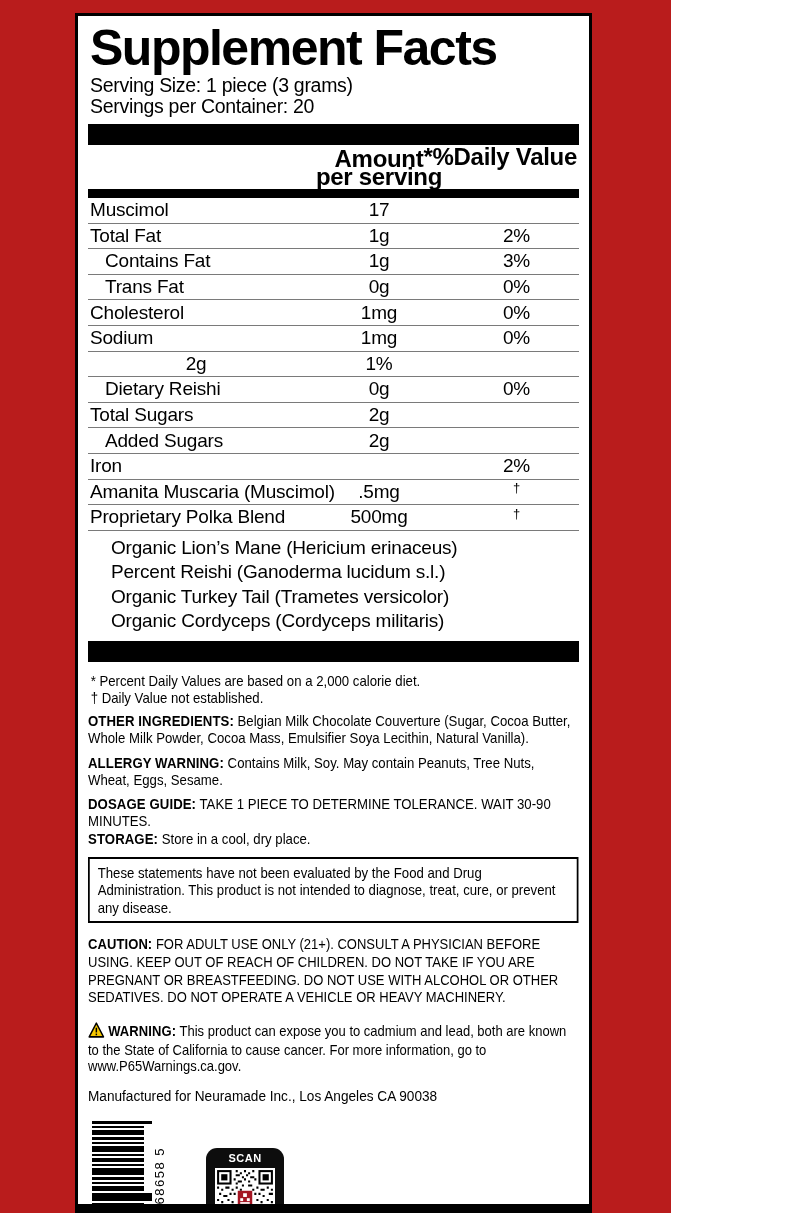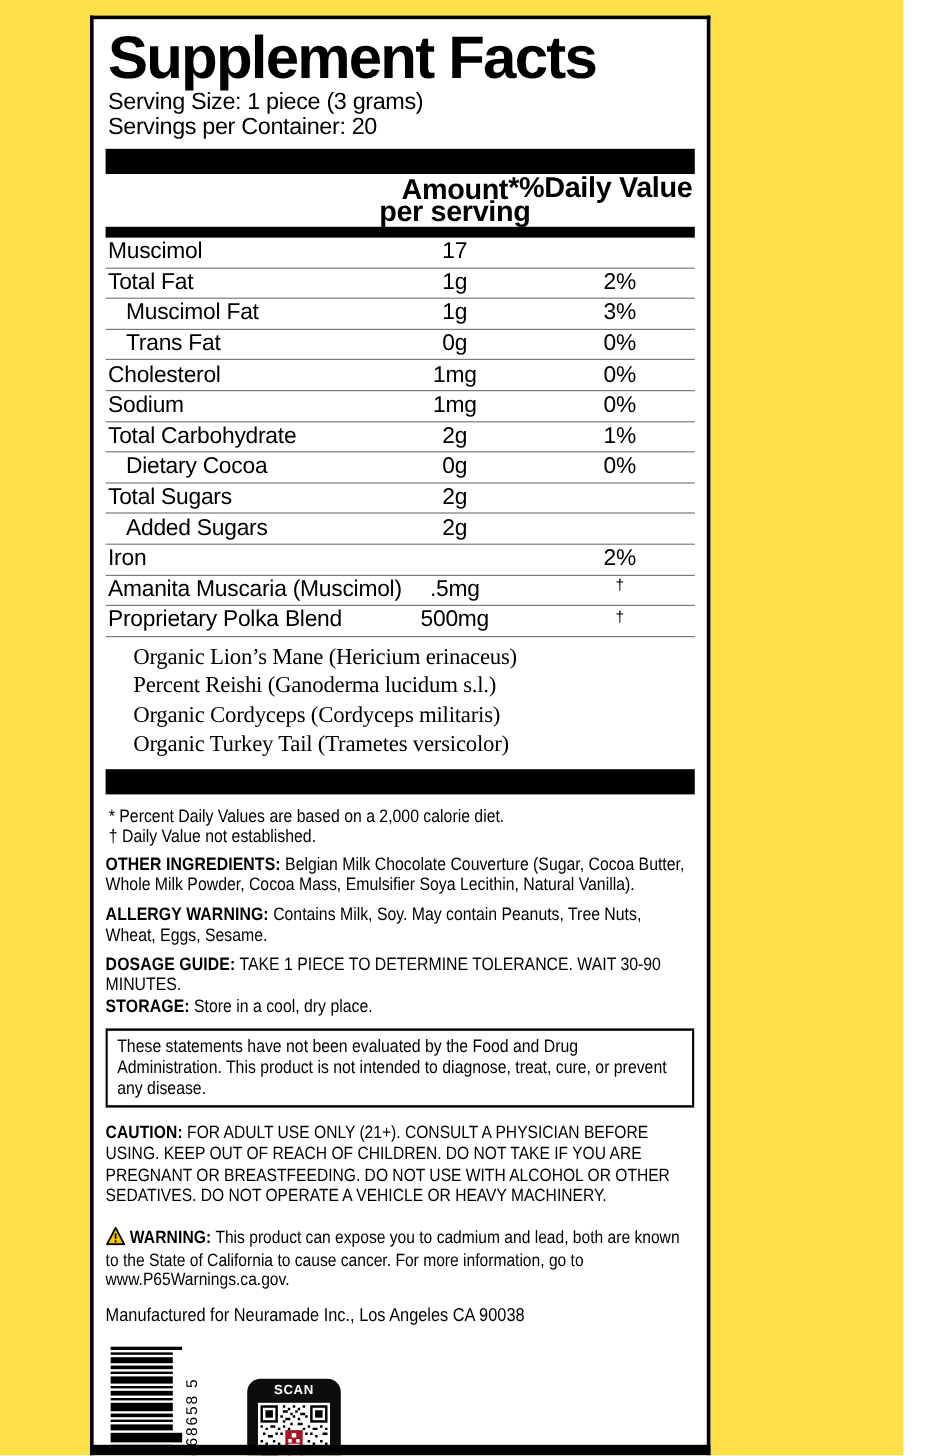--- a/index.html
+++ b/index.html
@@ -1,37 +1,37 @@
 <!DOCTYPE html>
 <html><head>
 <meta charset="utf-8">
 <style>
   html,body{margin:0;padding:0;background:#fff;}
-  .page{position:relative;width:753px;height:1213px;background:#fde047;overflow:hidden;
+  .page{position:relative;width:671px;height:1213px;background:#b91c1c;overflow:hidden;
         font-family:"Liberation Sans",sans-serif;color:#000;}
   .panel{position:absolute;left:75px;top:13px;width:517px;height:1200px;box-sizing:border-box;
          border:3px solid #000;border-bottom:none;padding:0 10px;background:#fff;}
   .title{font-size:50px;font-weight:700;letter-spacing:-1.5px;line-height:52px;margin:6px 0 0 2px;white-space:nowrap;}
   .serv{font-size:19.5px;line-height:20.5px;letter-spacing:-0.3px;margin-left:2px;}
   .serv-wrap{margin-top:1px;}
   .bar{background:#000;}
   .bar-thick{height:21px;margin-top:8px;}
   .bar-thin{height:9px;}
   .bar-mid{height:21px;margin-top:5px;}
   .thead{position:relative;height:44px;font-weight:700;font-size:24px;letter-spacing:-0.3px;}
   .th-amount{position:absolute;left:216px;width:150px;bottom:3px;text-align:center;line-height:18px;}
   .th-dv{position:absolute;right:2px;bottom:18px;}
   .frow{display:grid;grid-template-columns:216px 150px 1fr;align-items:center;height:24.6px;
         border-bottom:1px solid #7a7a7a;font-size:19px;letter-spacing:-0.2px;}
   .frow .nm{padding-left:2px;white-space:nowrap;}
   .frow.ind .nm{padding-left:17px;}
   .frow .amt{text-align:center;}
   .frow .dv{text-align:center;}
   .frow .dv.dag{font-size:13px;position:relative;top:-4px;}
-  .blend{padding:5px 0 3px 23px;font-size:19px;line-height:24.4px;letter-spacing:-0.2px;font-family:Liberation Serif, serif;}
+  .blend{padding:5px 0 3px 23px;font-size:19px;line-height:24.4px;letter-spacing:-0.2px;}
   .cond{width:558px;transform:scaleX(0.879);transform-origin:0 0;}
   .fnotes{margin-top:11px;font-size:15px;line-height:16.5px;padding-left:3px;}
   .para{font-size:15px;line-height:16.5px;}
   .para b{letter-spacing:0.1px;}
   .p-oi{margin-top:7px;}
   .p-al{margin-top:9px;}
   .p-do{margin-top:8px;}
   .p-st{margin-top:2px;}
   .fda-box{margin-top:9px;border:2px solid #000;padding:5px 9px;font-size:15px;line-height:17.5px;}
   .p-caution{margin-top:13px;font-size:14.8px;line-height:17.6px;}
@@ -81,46 +81,45 @@
         <span class="nm">Muscimol</span>
         <span class="amt">17</span>
         <span class="dv"></span>
       </div>
       <div class="frow">
         <span class="nm">Total Fat</span>
         <span class="amt">1g</span>
         <span class="dv">2%</span>
       </div>
       <div class="frow ind">
-        <span class="nm">Muscimol Fat</span>
+        <span class="nm">Contains Fat</span>
         <span class="amt">1g</span>
         <span class="dv">3%</span>
       </div>
       <div class="frow ind">
         <span class="nm">Trans Fat</span>
         <span class="amt">0g</span>
         <span class="dv">0%</span>
       </div>
       <div class="frow">
         <span class="nm">Cholesterol</span>
         <span class="amt">1mg</span>
         <span class="dv">0%</span>
       </div>
       <div class="frow">
         <span class="nm">Sodium</span>
         <span class="amt">1mg</span>
         <span class="dv">0%</span>
       </div>
       <div class="frow">
-        <span class="nm">Total Carbohydrate</span>
         <span class="amt">2g</span>
         <span class="dv">1%</span>
       </div>
       <div class="frow ind">
-        <span class="nm">Dietary Cocoa</span>
+        <span class="nm">Dietary Reishi</span>
         <span class="amt">0g</span>
         <span class="dv">0%</span>
       </div>
       <div class="frow">
         <span class="nm">Total Sugars</span>
         <span class="amt">2g</span>
         <span class="dv"></span>
       </div>
       <div class="frow ind">
         <span class="nm">Added Sugars</span>
@@ -140,22 +139,22 @@
       <div class="frow">
         <span class="nm">Proprietary Polka Blend</span>
         <span class="amt">500mg</span>
         <span class="dv dag">†</span>
       </div>
     </div>
 
     <div class="blend">
       <div>Organic Lion’s Mane (Hericium erinaceus)</div>
       <div>Percent Reishi (Ganoderma lucidum s.l.)</div>
+      <div>Organic Turkey Tail (Trametes versicolor)</div>
       <div>Organic Cordyceps (Cordyceps militaris)</div>
-      <div>Organic Turkey Tail (Trametes versicolor)</div>
     </div>
 
     <div class="bar bar-mid"></div>
 
     <div class="cond">
       <div class="fnotes">
         <div>* Percent Daily Values are based on a 2,000 calorie diet.</div>
         <div>† Daily Value not established.</div>
       </div>
 

